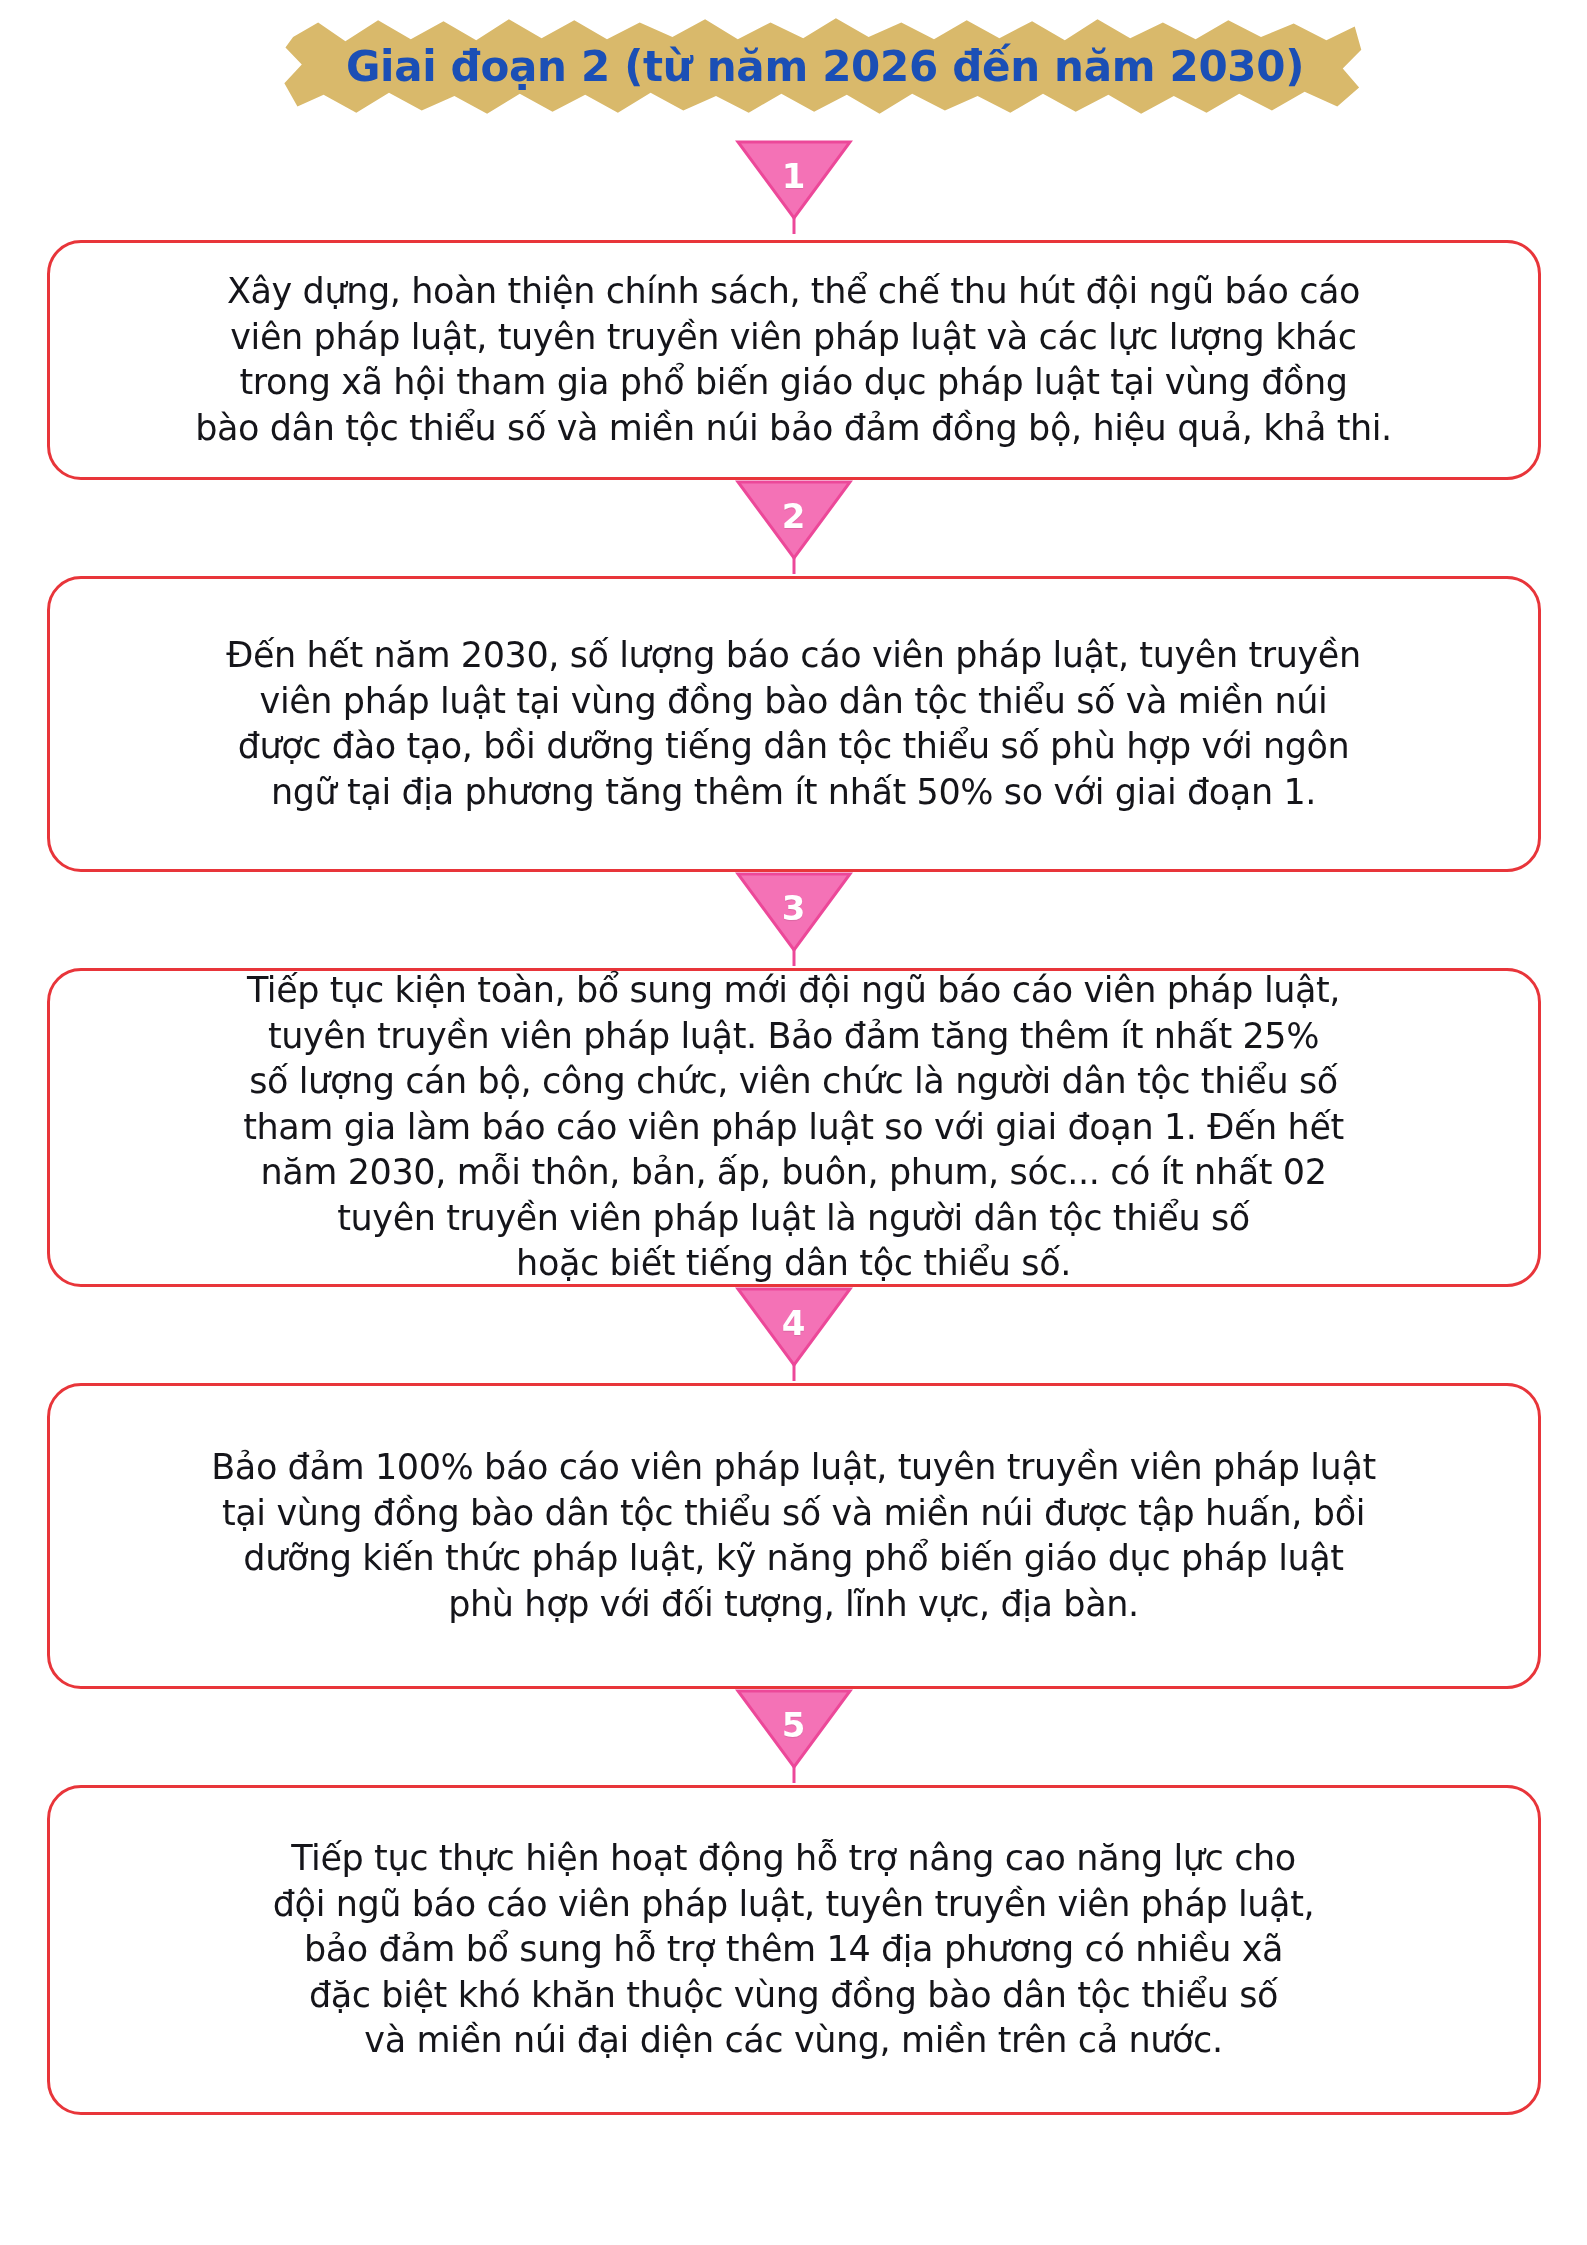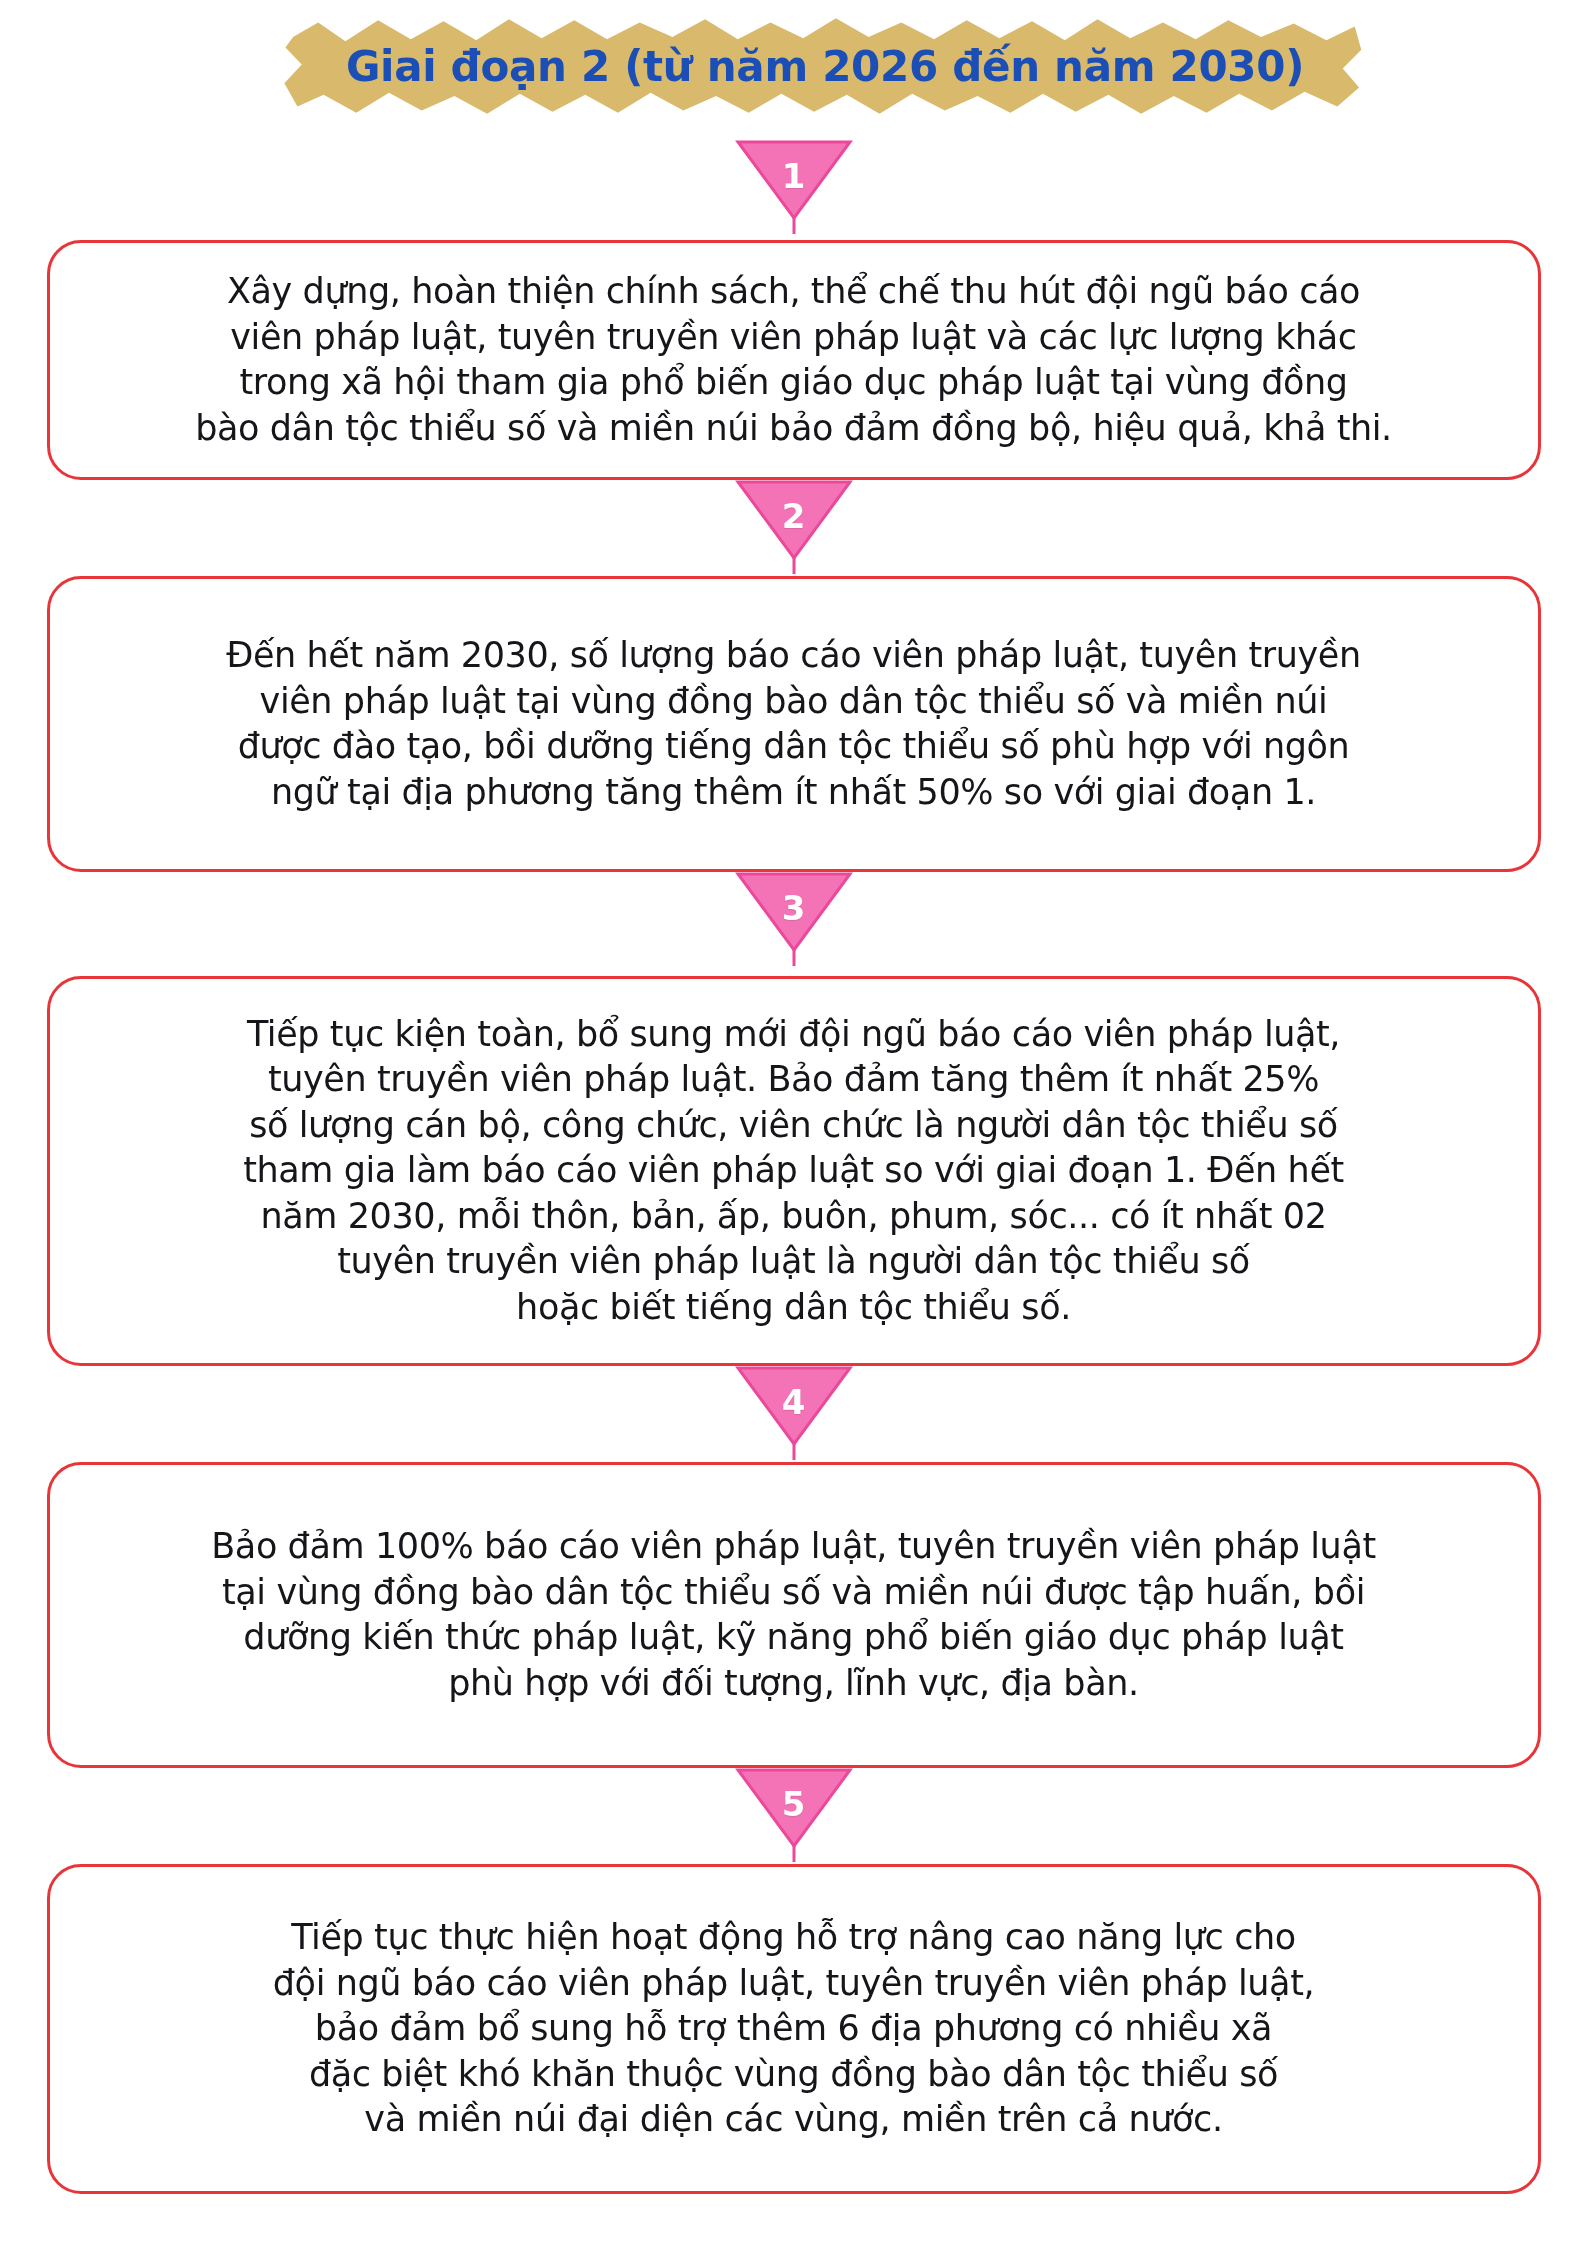--- a/index.html
+++ b/index.html
@@ -121,21 +121,21 @@
     color: #15151a;
     font-size: 35px;
     line-height: 1.30;
     font-family: "DejaVu Sans", sans-serif;
     letter-spacing: -0.4px;
     white-space: pre-line;
   }
 
   .box-1 { height: 240px; }
   .box-2 { height: 296px; }
-  .box-3 { height: 390px; margin-top: 8px; }
+  .box-3 { height: 319px; }
   .box-4 { height: 306px; }
   .box-5 { height: 330px; }
 
   .arrow-top { height: 100px; }
 </style>
 </head>
 <body>
 
 <div class="page">
 
@@ -221,18 +221,18 @@
         <path d="M14 2 L126 2 L70 78 Z" fill="#f472b6" stroke="#ec4899" stroke-width="3"></path>
         <path d="M70 78 L70 94" stroke="#ec4899" stroke-width="3" fill="none"></path>
       </svg>
       <div class="num">5</div>
     </div>
   </div>
 
   <div class="box box-5">
     <div class="box-text">Tiếp tục thực hiện hoạt động hỗ trợ nâng cao năng lực cho
 đội ngũ báo cáo viên pháp luật, tuyên truyền viên pháp luật,
-bảo đảm bổ sung hỗ trợ thêm 6 địa phương có nhiều xã
+bảo đảm bổ sung hỗ trợ thêm 14 địa phương có nhiều xã
 đặc biệt khó khăn thuộc vùng đồng bào dân tộc thiểu số
 và miền núi đại diện các vùng, miền trên cả nước.</div>
   </div>
 
 </div>
 
 </body></html>

